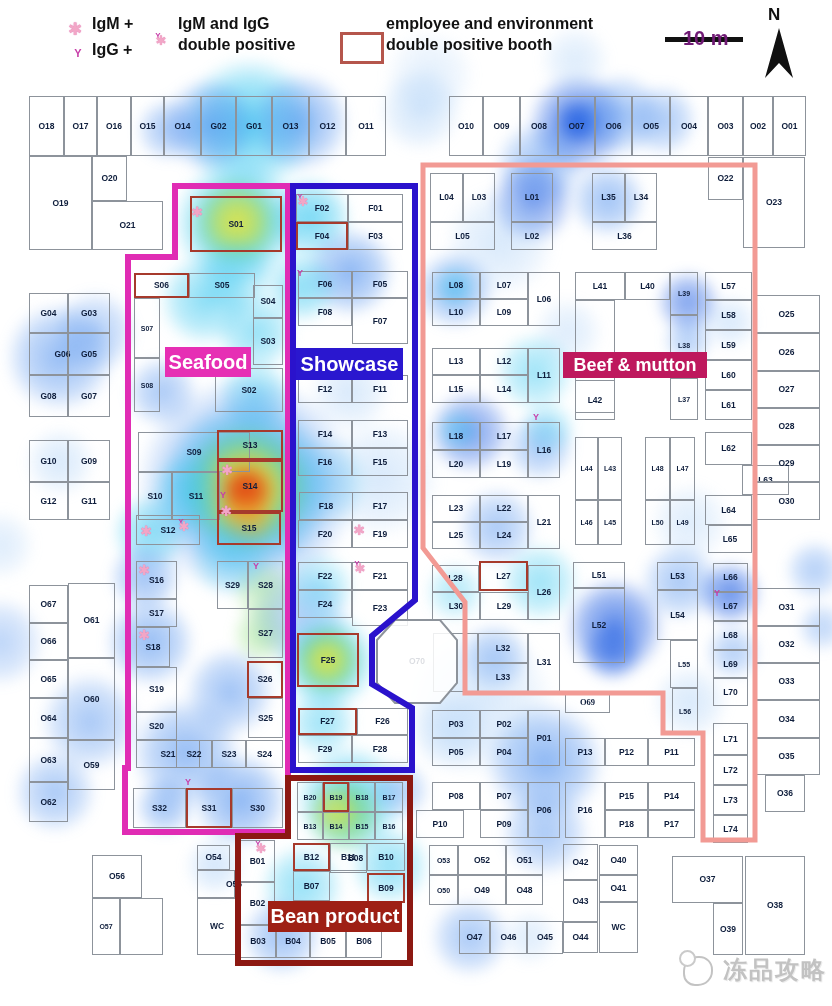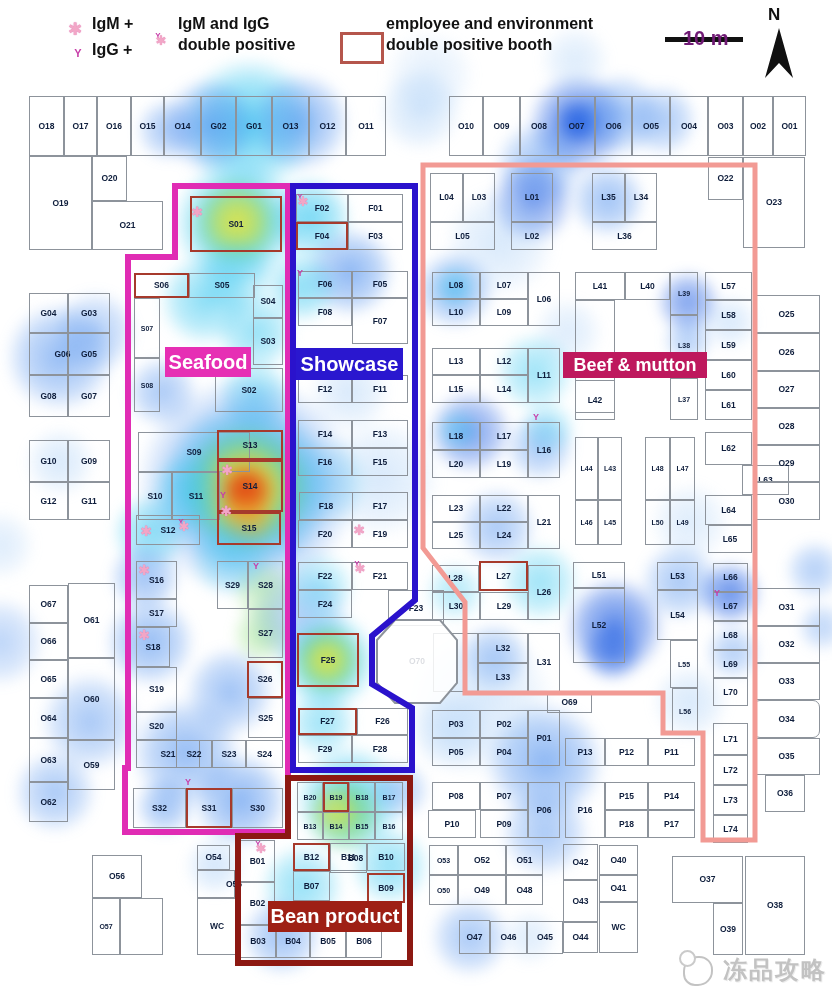--- a/index.html
+++ b/index.html
@@ -234,21 +234,21 @@
       <div class="booth" style="left: 352px; top: 420px; width: 56px; height: 28px;">F13</div>
       <div class="booth" style="left: 298px; top: 448px; width: 54px; height: 28px;">F16</div>
       <div class="booth" style="left: 352px; top: 448px; width: 56px; height: 28px;">F15</div>
       <div class="booth" style="left: 299px; top: 492px; width: 54px; height: 28px;">F18</div>
       <div class="booth" style="left: 352px; top: 492px; width: 56px; height: 28px;">F17</div>
       <div class="booth" style="left: 298px; top: 520px; width: 54px; height: 28px;">F20</div>
       <div class="booth" style="left: 352px; top: 520px; width: 56px; height: 28px;">F19</div>
       <div class="booth" style="left: 298px; top: 562px; width: 54px; height: 28px;">F22</div>
       <div class="booth" style="left: 352px; top: 562px; width: 56px; height: 28px;">F21</div>
       <div class="booth" style="left: 298px; top: 590px; width: 54px; height: 28px;">F24</div>
-      <div class="booth" style="left: 352px; top: 590px; width: 56px; height: 36px; margin-left: 36px;">F23</div>
+      <div class="booth" style="left: 352px; top: 590px; width: 56px; height: 36px;">F23</div>
       <div class="booth red" style="left: 297px; top: 633px; width: 62px; height: 54px;">F25</div>
       <div class="booth red" style="left: 298px; top: 708px; width: 59px; height: 27px;">F27</div>
       <div class="booth" style="left: 357px; top: 708px; width: 51px; height: 27px;">F26</div>
       <div class="booth" style="left: 298px; top: 735px; width: 54px; height: 28px;">F29</div>
       <div class="booth" style="left: 352px; top: 735px; width: 56px; height: 28px;">F28</div>
       <div class="booth oct" style="left: 377px; top: 620px; width: 80px; height: 83px;">O70</div>
       <div class="booth" style="left: 432px; top: 272px; width: 48px; height: 27px;">L08</div>
       <div class="booth" style="left: 480px; top: 272px; width: 48px; height: 27px;">L07</div>
       <div class="booth" style="left: 528px; top: 272px; width: 32px; height: 54px;">L06</div>
       <div class="booth" style="left: 432px; top: 299px; width: 48px; height: 27px;">L10</div>
@@ -270,33 +270,33 @@
       <div class="booth" style="left: 480px; top: 522px; width: 48px; height: 27px;">L24</div>
       <div class="booth" style="left: 432px; top: 565px; width: 47px; height: 27px;">L28</div>
       <div class="booth red" style="left: 479px; top: 561px; width: 49px; height: 30px;">L27</div>
       <div class="booth" style="left: 528px; top: 565px; width: 32px; height: 55px;">L26</div>
       <div class="booth" style="left: 432px; top: 592px; width: 48px; height: 28px;">L30</div>
       <div class="booth" style="left: 480px; top: 592px; width: 48px; height: 28px;">L29</div>
       <div class="booth" style="left: 433px; top: 633px; width: 45px; height: 59px;"></div>
       <div class="booth" style="left: 478px; top: 633px; width: 50px; height: 30px;">L32</div>
       <div class="booth" style="left: 478px; top: 663px; width: 50px; height: 29px;">L33</div>
       <div class="booth" style="left: 528px; top: 633px; width: 32px; height: 59px;">L31</div>
-      <div class="booth" style="left: 547px; top: 692px; width: 45px; height: 21px;">O69</div>
+      <div class="booth" style="left: 565px; top: 692px; width: 45px; height: 21px; font-family: Liberation Serif, serif;">O69</div>
       <div class="booth" style="left: 432px; top: 710px; width: 48px; height: 28px;">P03</div>
       <div class="booth" style="left: 480px; top: 710px; width: 48px; height: 28px;">P02</div>
       <div class="booth" style="left: 528px; top: 710px; width: 32px; height: 56px;">P01</div>
       <div class="booth" style="left: 432px; top: 738px; width: 48px; height: 28px;">P05</div>
       <div class="booth" style="left: 480px; top: 738px; width: 48px; height: 28px;">P04</div>
       <div class="booth" style="left: 565px; top: 738px; width: 40px; height: 28px;">P13</div>
       <div class="booth" style="left: 605px; top: 738px; width: 43px; height: 28px;">P12</div>
       <div class="booth" style="left: 648px; top: 738px; width: 47px; height: 28px;">P11</div>
       <div class="booth" style="left: 432px; top: 782px; width: 48px; height: 28px;">P08</div>
       <div class="booth" style="left: 480px; top: 782px; width: 48px; height: 28px;">P07</div>
       <div class="booth" style="left: 528px; top: 782px; width: 32px; height: 56px;">P06</div>
-      <div class="booth" style="left: 428px; top: 810px; width: 48px; height: 28px;">P10</div>
+      <div class="booth" style="left: 416px; top: 810px; width: 48px; height: 28px;">P10</div>
       <div class="booth" style="left: 480px; top: 810px; width: 48px; height: 28px;">P09</div>
       <div class="booth" style="left: 565px; top: 782px; width: 40px; height: 56px;">P16</div>
       <div class="booth" style="left: 605px; top: 782px; width: 43px; height: 28px;">P15</div>
       <div class="booth" style="left: 648px; top: 782px; width: 47px; height: 28px;">P14</div>
       <div class="booth" style="left: 605px; top: 810px; width: 43px; height: 28px;">P18</div>
       <div class="booth" style="left: 648px; top: 810px; width: 47px; height: 28px;">P17</div>
       <div class="booth" style="left: 575px; top: 272px; width: 50px; height: 28px;">L41</div>
       <div class="booth" style="left: 625px; top: 272px; width: 45px; height: 28px;">L40</div>
       <div class="booth sm" style="left: 670px; top: 272px; width: 28px; height: 43px;">L39</div>
       <div class="booth" style="left: 575px; top: 300px; width: 40px; height: 113px;">O68</div>
@@ -337,21 +337,21 @@
       <div class="booth" style="left: 713px; top: 815px; width: 35px; height: 28px;">L74</div>
       <div class="booth" style="left: 753px; top: 295px; width: 67px; height: 38px;">O25</div>
       <div class="booth" style="left: 753px; top: 333px; width: 67px; height: 38px;">O26</div>
       <div class="booth" style="left: 753px; top: 371px; width: 67px; height: 37px;">O27</div>
       <div class="booth" style="left: 753px; top: 408px; width: 67px; height: 37px;">O28</div>
       <div class="booth" style="left: 753px; top: 445px; width: 67px; height: 37px;">O29</div>
       <div class="booth" style="left: 753px; top: 482px; width: 67px; height: 38px;">O30</div>
       <div class="booth" style="left: 753px; top: 588px; width: 67px; height: 38px;">O31</div>
       <div class="booth" style="left: 753px; top: 626px; width: 67px; height: 37px;">O32</div>
       <div class="booth" style="left: 753px; top: 663px; width: 67px; height: 37px;">O33</div>
-      <div class="booth" style="left: 753px; top: 700px; width: 67px; height: 38px; border-radius: 7px;">O34</div>
+      <div class="booth" style="left: 753px; top: 700px; width: 67px; height: 38px;">O34</div>
       <div class="booth" style="left: 753px; top: 738px; width: 67px; height: 37px;">O35</div>
       <div class="booth" style="left: 765px; top: 775px; width: 40px; height: 37px;">O36</div>
       <div class="booth" style="left: 29px; top: 585px; width: 39px; height: 38px;">O67</div>
       <div class="booth" style="left: 68px; top: 583px; width: 47px; height: 75px;">O61</div>
       <div class="booth" style="left: 29px; top: 623px; width: 39px; height: 37px;">O66</div>
       <div class="booth" style="left: 29px; top: 660px; width: 39px; height: 38px;">O65</div>
       <div class="booth" style="left: 68px; top: 658px; width: 47px; height: 82px;">O60</div>
       <div class="booth" style="left: 29px; top: 698px; width: 39px; height: 40px;">O64</div>
       <div class="booth" style="left: 29px; top: 738px; width: 39px; height: 44px;">O63</div>
       <div class="booth" style="left: 68px; top: 740px; width: 47px; height: 50px;">O59</div>

